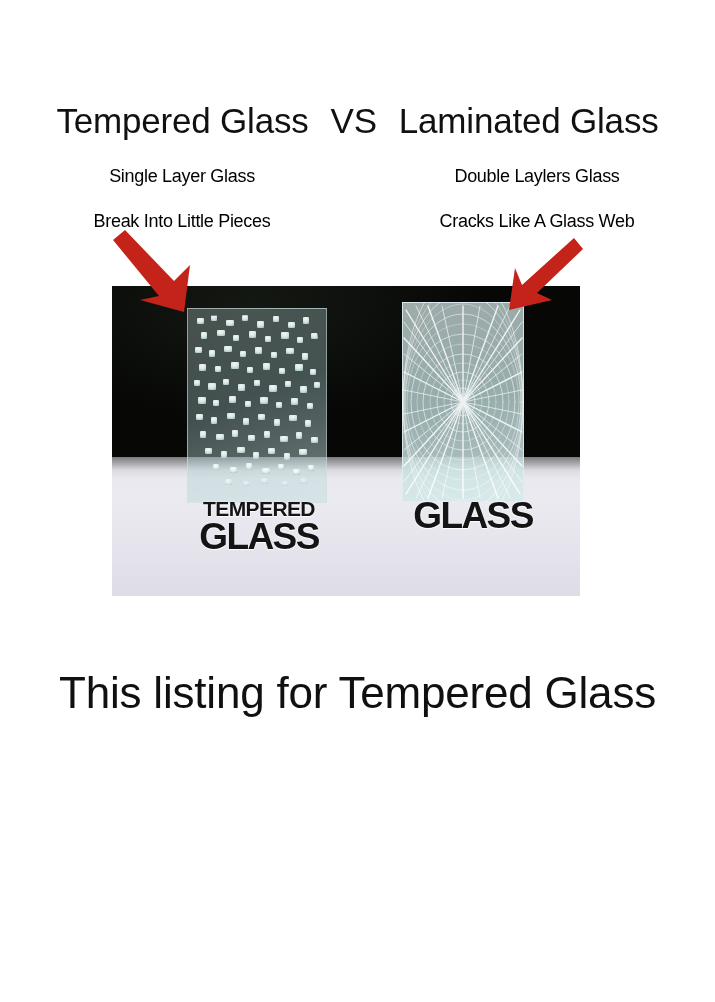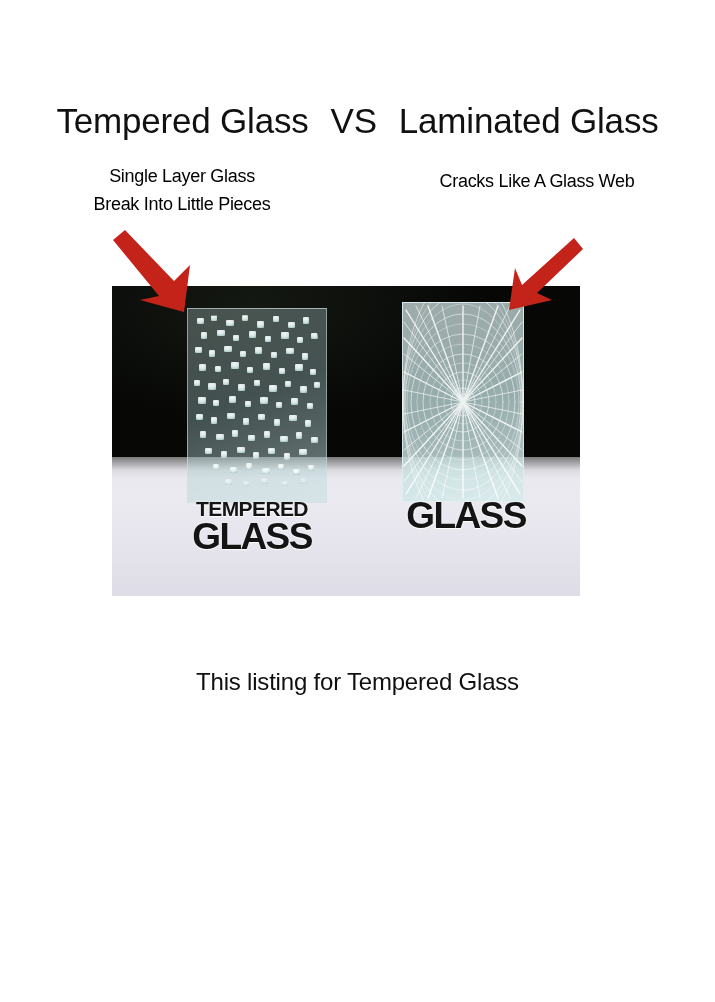--- a/index.html
+++ b/index.html
@@ -58,21 +58,21 @@
   .cap-col.left  { left: 4px;   width: 356px; }
   .cap-col.right { left: 359px; width: 356px; }
   .cap-line {
     display: block;
     font-size: 18px;
     font-weight: 400;
     white-space: nowrap;
     color: #000000;
     letter-spacing: -0.3px;
   }
-  .cap-line.l2 { margin-top: 5px; }
+  .cap-line.l2 { margin-top: 22px; }
 
   
   .arrow-layer {
     position: absolute;
     left: 0;
     top: 0;
     width: 715px;
     height: 1002px;
     pointer-events: none;
   }
@@ -136,21 +136,21 @@
     box-sizing: border-box;
   }
   .panel-laminated .panel-glass-body {
     background: linear-gradient(170deg, rgba(214,233,232,0.72) 0%, rgba(186,214,214,0.80) 50%, rgba(214,234,234,0.86) 100%);
     border: 1px solid rgba(225,240,242,0.85);
   }
 
   
   .photo-labels {
     position: absolute;
-    left: 1px;
+    left: 8px;
     top: 212px;
     width: 468px;
     height: 80px;
   }
   .lbl {
     position: absolute;
     text-align: center;
     color: #141414;
     font-family: "Liberation Sans", sans-serif;
     text-shadow: 0 1px 0 rgba(255,255,255,0.85), 0 0 3px rgba(255,255,255,0.7);
@@ -173,21 +173,21 @@
     margin-top: -1px;
   }
 
   
   .footer-line {
     position: absolute;
     top: 668px;
     left: 0;
     width: 715px;
     text-align: center;
-    font-size: 24px;
+    font-size: 44px;
     font-weight: 400;
     letter-spacing: -0.2px;
     white-space: nowrap;
     color: #101010;
   }
 </style>
 </head>
 <body>
 
 <div class="page">
@@ -195,20 +195,21 @@
   <div class="headline">
     <span class="seg">Tempered Glass</span><span class="gap-lg"></span><span class="seg">VS</span><span class="gap-lg"></span><span class="seg">Laminated Glass</span>
   </div>
 
   <div class="captions">
     <div class="cap-col left">
       <span class="cap-line l1">Single Layer Glass</span>
       <span class="cap-line l2">Break Into Little Pieces</span>
     </div>
     <div class="cap-col right">
+      <span class="cap-line l1">Double Laylers Glass</span>
       <span class="cap-line l2">Cracks Like A Glass Web</span>
     </div>
   </div>
 
   <div class="photo">
     <div class="photo-dark"></div>
     <div class="photo-floor"></div>
     <div class="floor-shadow"></div>
 
     <div class="panel panel-tempered">

